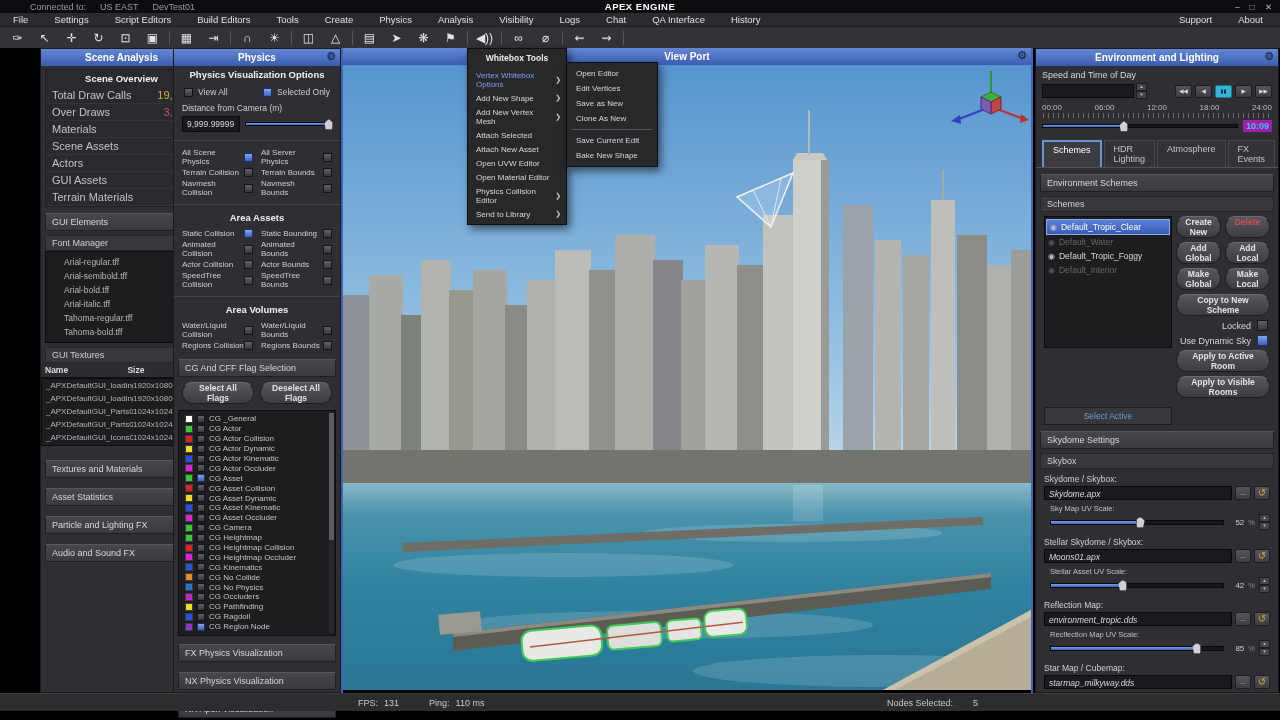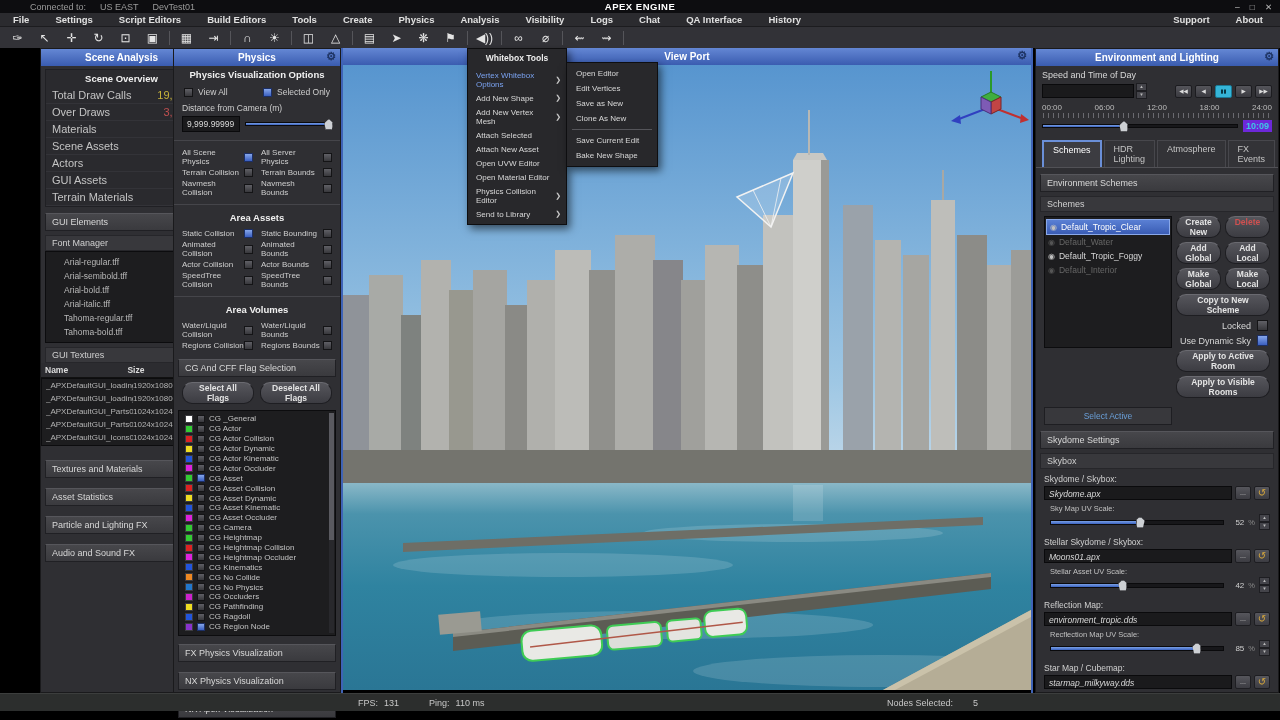--- a/index.html
+++ b/index.html
@@ -9,21 +9,21 @@
 
   
   #titlebar { left:0; top:0; width:1280px; height:13px; background:#0d0d10;
     display:flex; align-items:center; font-size:9px; color:#9a9a9a; }
   #titlebar .tl-left { display:flex; gap:14px; padding-left:30px; }
   #titlebar .app-title { position:absolute; left:0; right:0; text-align:center;
     color:#fff; font-weight:bold; font-size:9.5px; letter-spacing:.5px; }
   #titlebar .win-controls { margin-left:auto; display:flex; gap:10px; padding-right:8px; z-index:2; font-size:8.5px; color:#bbb;}
   #menubar { left:0; top:13px; width:1280px; height:14px; background:#2b2b2f;
     display:flex; align-items:center; font-size:9.5px; color:#e0e0e0; border-bottom:1px solid #1c1c1f;}
-  #menubar .menu-item { padding:0 13px; cursor:default;font-weight:bold; }
+  #menubar .menu-item { padding:0 13px; cursor:default; }
   #menubar .menu-right { margin-left:auto; display:flex; padding-right:4px; }
   #toolbar { left:0; top:27px; width:1280px; height:21px; background:#323237;
     display:flex; align-items:center; padding-left:4px; color:#e4e4e4; }
   .tb-icon { width:27px; text-align:center; font-size:12px; line-height:20px; cursor:default;}
   .tb-sep { width:1px; height:14px; background:#55555a; margin:0 3px; }
 
   
   .panel { background:#2f2f33; border:1px solid #1a1a1c; }
   .panel-header { height:17px; background:linear-gradient(#6487d4,#3a5cb0);
     display:flex; align-items:center; justify-content:center; position:relative;
@@ -112,21 +112,21 @@
     line-height:6px; text-align:center; }
   #playback { margin-left:auto; display:flex; gap:3px; }
   #playback .pb { width:17px; height:13px; background:linear-gradient(#55555b,#3a3a40);
     border:1px solid #1c1c20; border-radius:2px; color:#ddd; font-size:5.5px;
     display:flex; align-items:center; justify-content:center; }
   #playback .pb.active { background:#35b5d8; color:#073642; border-color:#1a7a96; }
   #tod-ticks { display:flex; justify-content:space-between; font-size:8px; color:#bdbdbd; padding:4px 6px 1px; }
   #tod-ruler { height:5px; margin:0 7px;
     background:repeating-linear-gradient(90deg,#6a6a70 0 1px,transparent 1px 5px); }
   #tod-slider-row { display:flex; align-items:center; gap:5px; padding:2px 6px 0; }
-  #tod-time { color:#3ec8e4; font-size:9px; font-weight:bold; background:#6d28d9; padding:1px 3px; }
+  #tod-time { color:#3ec8e4; font-size:9px; font-weight:bold; background:#a21caf; padding:1px 3px; }
   #env-tabs { display:flex; gap:2px; padding:8px 6px 0; border-bottom:1px solid #515156; }
   .tab { font-size:9px; color:#c4c4c4; background:#333337; border:1px solid #47474c;
     border-bottom:none; padding:3px 9px; }
   .tab.active { color:#fff; background:#3c3c41; border-color:#6a8fd8; border-width:2px; border-bottom:none; }
   #schemes-body { display:flex; gap:4px; margin:4px 8px 0; }
   #scheme-list { width:128px; height:132px; background:#1d1d1f; border:1px solid #0c0c0e; padding-top:2px;}
   .scheme-row { display:flex; align-items:center; gap:4px; font-size:8.5px; color:#d8d8d8;
     padding:2px 3px; }
   .scheme-row .eye { font-size:8px; color:#c0c0c0; }
   .scheme-row.selected { background:linear-gradient(#5a80d4,#3a5cb4); color:#fff; margin:0 1px; border:1px solid #8aa8e8;}

